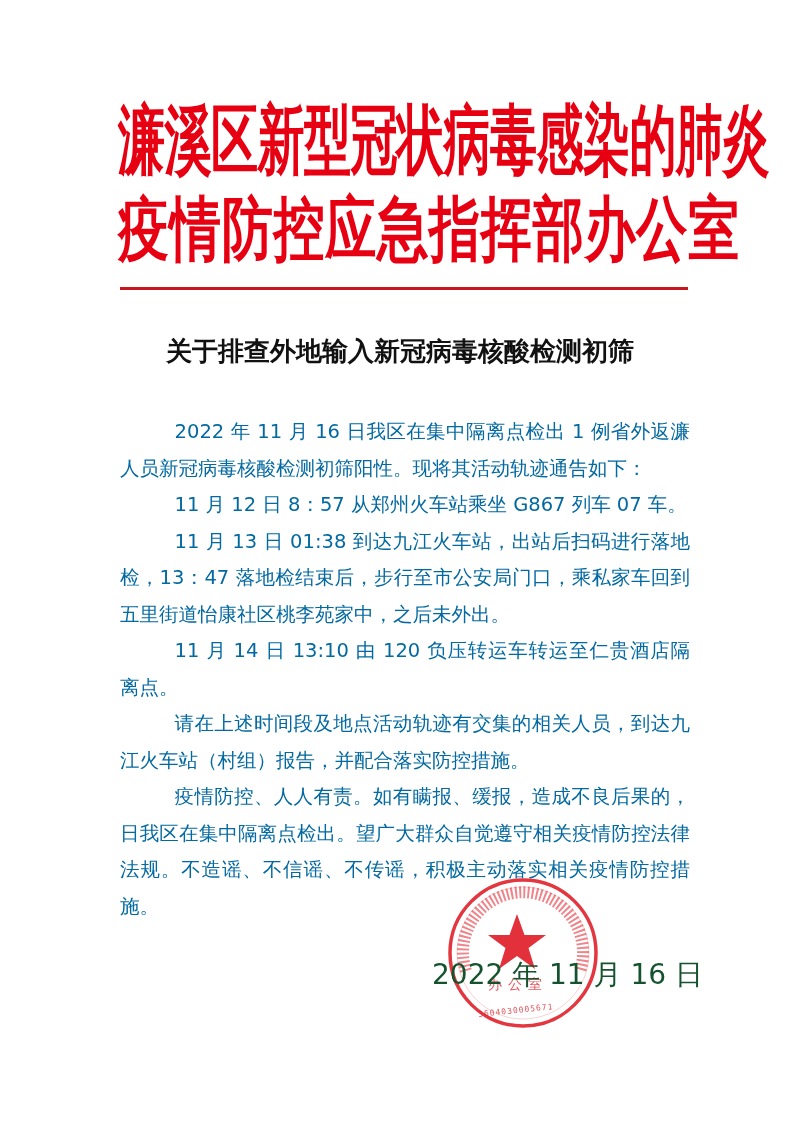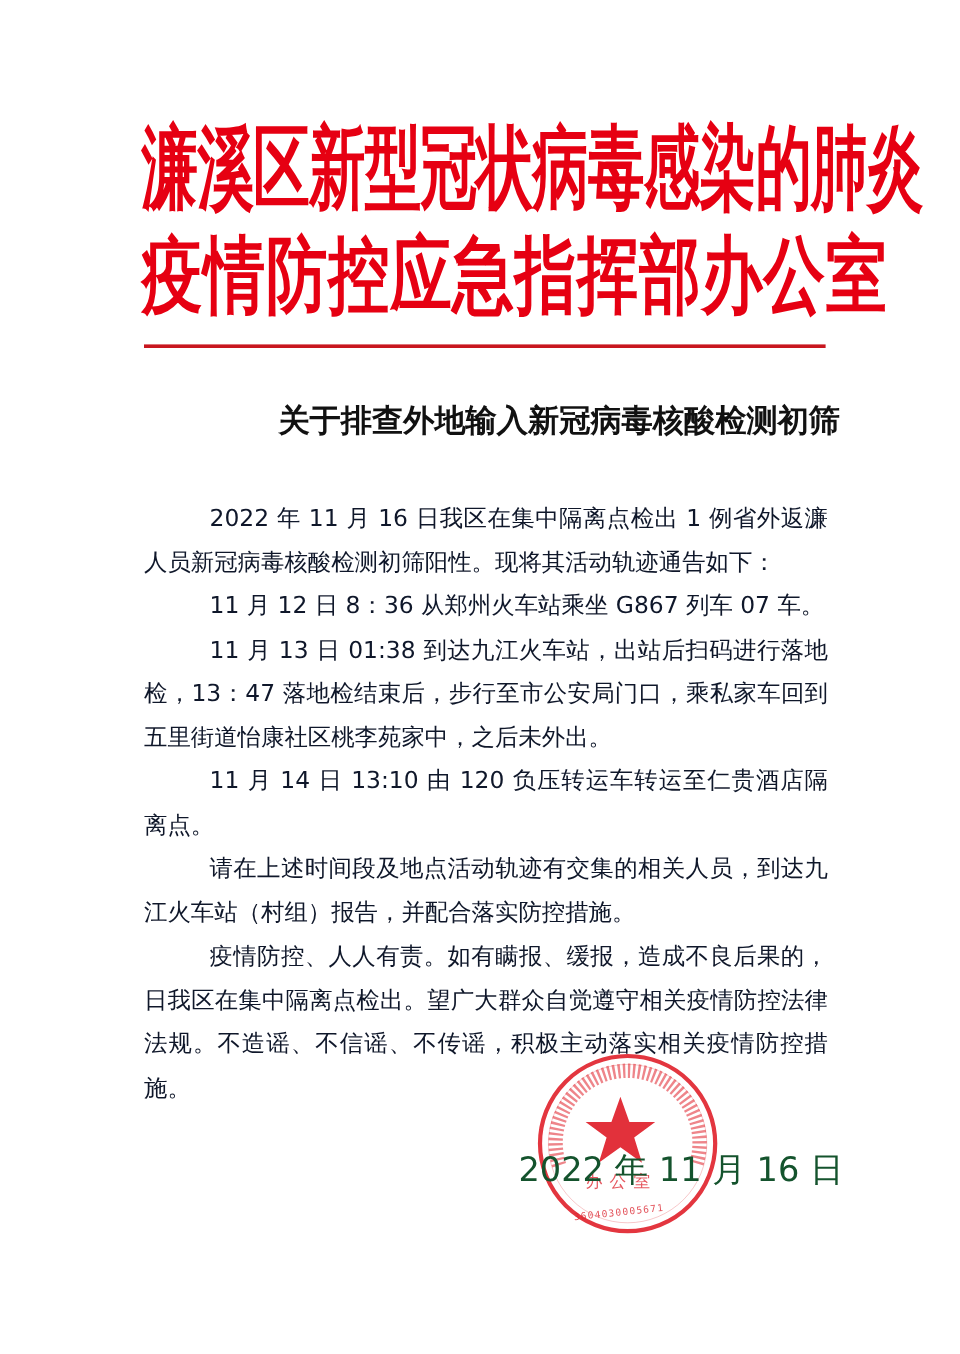--- a/index.html
+++ b/index.html
@@ -68,30 +68,30 @@
       position: absolute;
       left: 100px;
       top: 332px;
       width: 600px;
       text-align: center;
       font-weight: bold;
       font-size: 26px;
       line-height: 38px;
       color: #111111;
     }
-    .notice-title span { display: block; text-align: right; }
+    .notice-title span { display: block; }
     
     .body-text {
       position: absolute;
       left: 120px;
       top: 414px;
       width: 570px;
       font-size: 19.5px;
       line-height: 36.5px;
-      color: #0f172a;
+      color: #0369a1;
       text-align: justify;
     }
     .body-text p {
       margin: 0;
       text-indent: 2.8em;
     }
     
     .seal {
       position: absolute;
       left: 446px;
@@ -144,21 +144,21 @@
   </div>
 
   <div class="red-rule"></div>
 
   <div class="notice-title">
     <span>关于排查外地输入新冠病毒核酸检测初筛</span>
   </div>
 
   <div class="body-text">
     <p>2022 年 11 月 16 日我区在集中隔离点检出 1 例省外返濂人员新冠病毒核酸检测初筛阳性。现将其活动轨迹通告如下：</p>
-    <p>11 月 12 日 8：36 从郑州火车站乘坐 G867 列车 07 车。</p>
+    <p>11 月 12 日 8：57 从郑州火车站乘坐 G867 列车 07 车。</p>
     <p>11 月 13 日 01:38 到达九江火车站，出站后扫码进行落地检，13：47 落地检结束后，步行至市公安局门口，乘私家车回到五里街道怡康社区桃李苑家中，之后未外出。</p>
     <p>11 月 14 日 13:10 由 120 负压转运车转运至仁贵酒店隔离点。</p>
     <p>请在上述时间段及地点活动轨迹有交集的相关人员，到达九江火车站（村组）报告，并配合落实防控措施。</p>
     <p>疫情防控、人人有责。如有瞒报、缓报，造成不良后果的，日我区在集中隔离点检出。望广大群众自觉遵守相关疫情防控法律法规。不造谣、不信谣、不传谣，积极主动落实相关疫情防控措施。</p>
   </div>
 
   <div class="seal">
     <svg viewBox="0 0 154 154">
       <circle cx="77" cy="77" r="73" fill="none" stroke="#e0202a" stroke-width="3.5" opacity="0.9"></circle>
       <circle cx="77" cy="77" r="66" fill="none" stroke="#e0202a" stroke-width="0.6" opacity="0.35"></circle>

